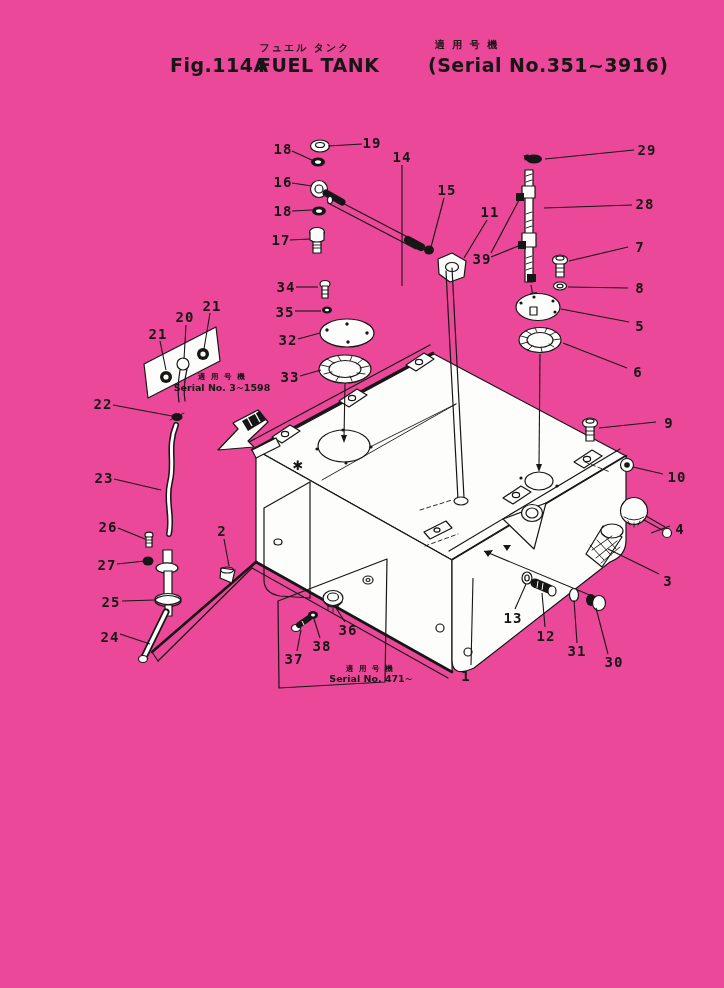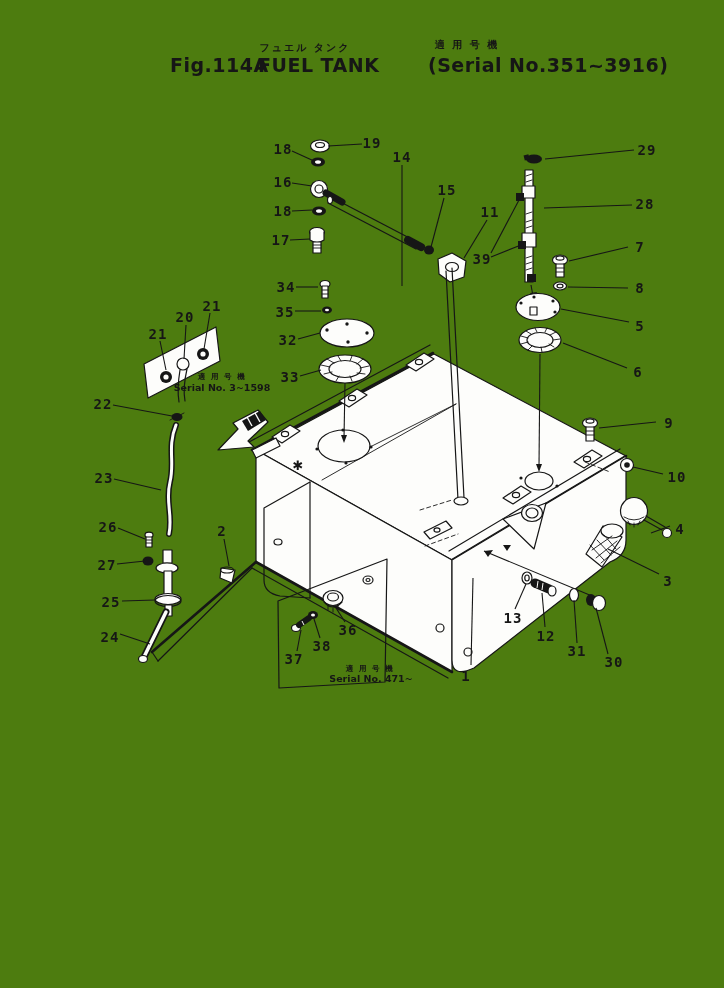--- a/index.html
+++ b/index.html
@@ -1,16 +1,16 @@
 <!DOCTYPE html>
 <html><head>
 <meta charset="utf-8">
 <style>
   html,body{margin:0;padding:0;background:#e8e8e4;}
-  .page{position:relative;width:724px;height:988px;background:#4d7c0f;margin:0 auto;
+  .page{position:relative;width:724px;height:988px;background:#ec4899;margin:0 auto;
         font-family:"DejaVu Sans",sans-serif;overflow:hidden;}
   svg{position:absolute;left:0;top:0;}
   .ink{stroke:#161616;fill:none;stroke-width:1.2;stroke-linecap:round;stroke-linejoin:round;}
   .thick{stroke-width:2.6;}
   .thin{stroke-width:0.9;}
   .fillw{fill:#fdfdfb;}
   .filld{fill:#161616;stroke:none;}
   .leader{stroke:#161616;stroke-width:1.1;fill:none;}
   .dash{stroke-dasharray:4 3;}
   text{fill:#161616;}

